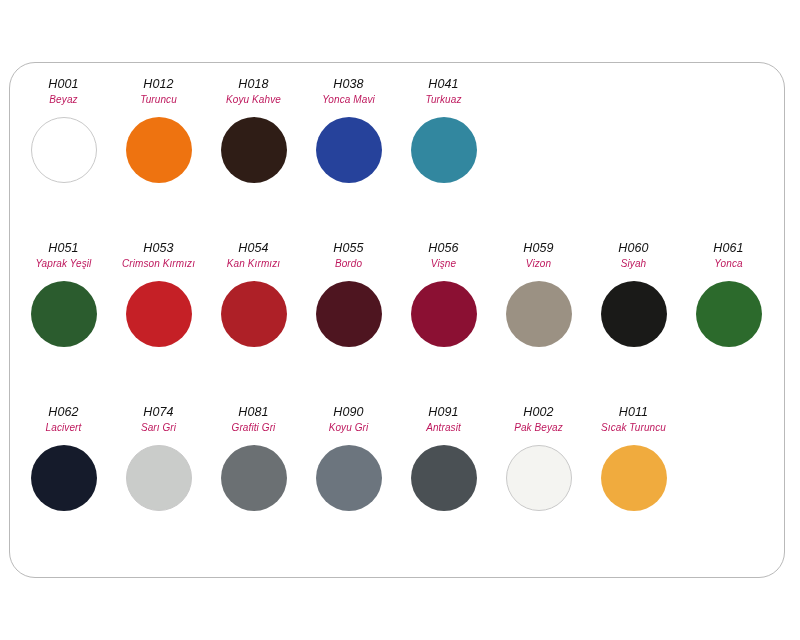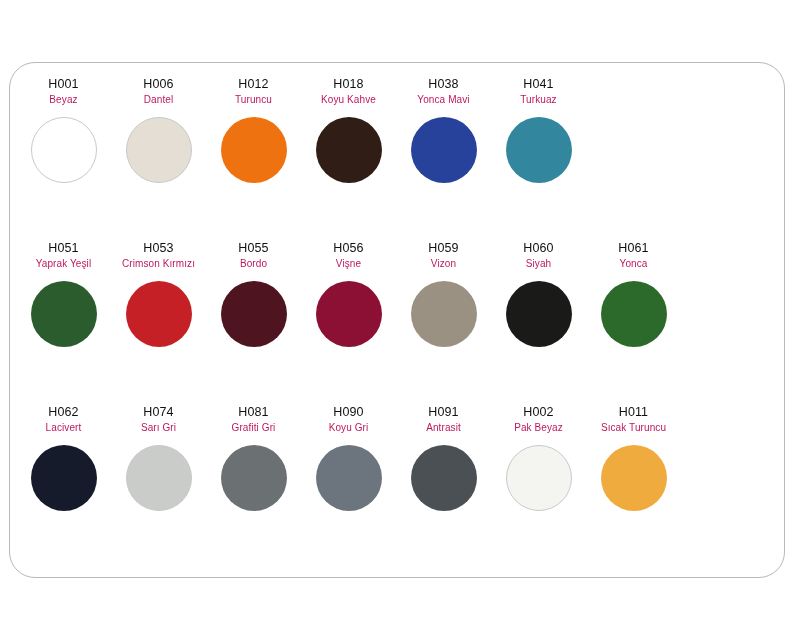--- a/index.html
+++ b/index.html
@@ -12,20 +12,21 @@
     width: 800px;
     height: 640px;
     font-family: "Liberation Sans", sans-serif;
     overflow: hidden;
   }
   #stage {
     position: relative;
     width: 800px;
     height: 640px;
     background: #ffffff;
+    font-style: italic;
   }
   
   #card {
     position: absolute;
     left: 9px;
     top: 62px;
     width: 776px;
     height: 516px;
     box-sizing: border-box;
     background: #ffffff;
@@ -93,25 +94,20 @@
 <div id="stage">
   <div id="card">
     <div id="grid">
         <div class="swatch-row">
           <div class="swatch">
             <div class="swatch-code">H001</div>
             <div class="swatch-name">Beyaz</div>
             <div class="swatch-dot outlined" style="background: rgb(255, 255, 255);"></div>
           </div>
           <div class="swatch">
-            <div class="swatch-code">H006</div>
-            <div class="swatch-name">Dantel</div>
-            <div class="swatch-dot outlined" style="background: rgb(228, 222, 213);"></div>
-          </div>
-          <div class="swatch">
             <div class="swatch-code">H012</div>
             <div class="swatch-name">Turuncu</div>
             <div class="swatch-dot" style="background: rgb(238, 115, 16);"></div>
           </div>
           <div class="swatch">
             <div class="swatch-code">H018</div>
             <div class="swatch-name">Koyu Kahve</div>
             <div class="swatch-dot" style="background: rgb(47, 29, 22);"></div>
           </div>
           <div class="swatch">
@@ -128,20 +124,25 @@
         <div class="swatch-row">
           <div class="swatch">
             <div class="swatch-code">H051</div>
             <div class="swatch-name">Yaprak Yeşil</div>
             <div class="swatch-dot" style="background: rgb(43, 92, 46);"></div>
           </div>
           <div class="swatch">
             <div class="swatch-code">H053</div>
             <div class="swatch-name">Crimson Kırmızı</div>
             <div class="swatch-dot" style="background: rgb(197, 32, 38);"></div>
+          </div>
+          <div class="swatch">
+            <div class="swatch-code">H054</div>
+            <div class="swatch-name">Kan Kırmızı</div>
+            <div class="swatch-dot" style="background: rgb(174, 32, 39);"></div>
           </div>
           <div class="swatch">
             <div class="swatch-code">H055</div>
             <div class="swatch-name">Bordo</div>
             <div class="swatch-dot" style="background: rgb(78, 21, 32);"></div>
           </div>
           <div class="swatch">
             <div class="swatch-code">H056</div>
             <div class="swatch-name">Vişne</div>
             <div class="swatch-dot" style="background: rgb(139, 16, 51);"></div>

